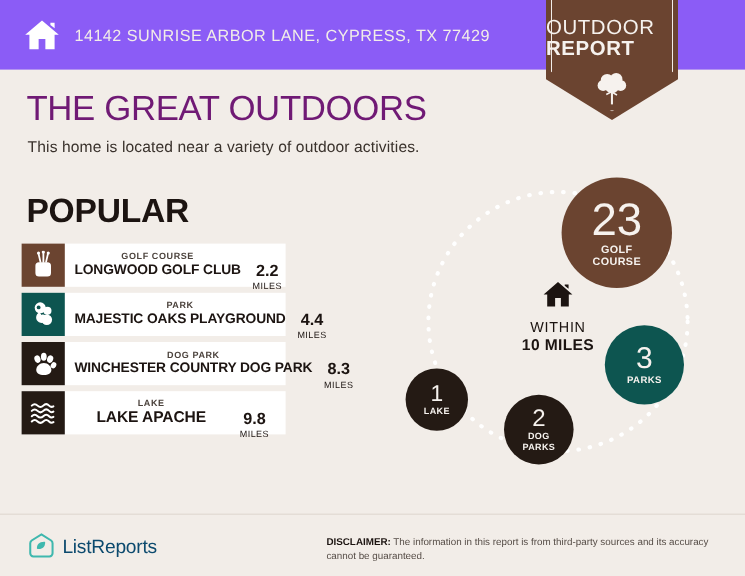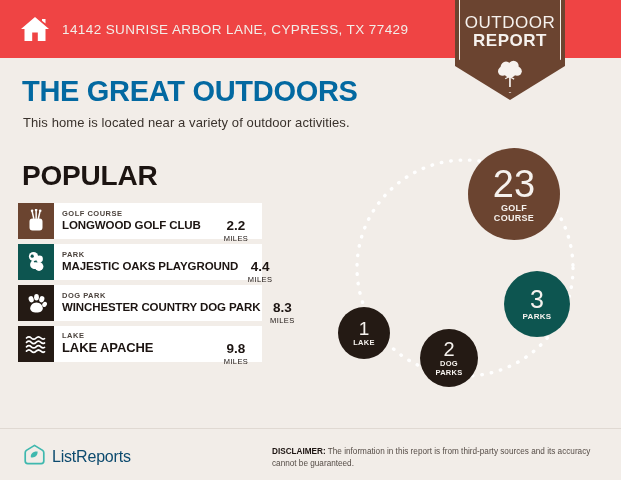--- a/index.html
+++ b/index.html
@@ -8,21 +8,21 @@
     background:#f2ede8;
     font-family:"Liberation Sans", sans-serif;
     color:#1c1411;
     overflow:hidden;
     position:relative;
   }
 
   
   .header {
     position:absolute; left:0; top:0; width:621px; height:58px;
-    background:#ef4444;
+    background:#8b5cf6;
     display:flex; align-items:center;
   }
   .header-home {
     margin-left:18px; width:34px; height:30px;
     display:flex; align-items:center; justify-content:center;
   }
   .header-address {
     margin-left:10px;
     color:#f2ede8;
     font-size:13.5px;
@@ -42,47 +42,47 @@
   .badge-inner {
     position:absolute; left:459px; top:0; width:102px; height:93px;
     border:1.5px solid #f2ede8; border-top:none;
     -webkit-clip-path: polygon(0 0, 100% 0, 100% 64%, 50% 100%, 0 64%);
     clip-path: polygon(0 0, 100% 0, 100% 64%, 50% 100%, 0 64%);
     z-index:6;
     pointer-events:none;
   }
   .badge-text {
     position:absolute; left:455px; top:14px; width:110px;
-    text-align:center; color:#f6f2ee; z-index:7;
+    text-align:left; color:#f6f2ee; z-index:7;
     line-height:1.08;
   }
   .badge-l1 { font-size:17px; letter-spacing:0.5px; font-weight:400; }
   .badge-l2 { font-size:17px; letter-spacing:0.5px; font-weight:700; }
   .badge-tree {
     position:absolute; left:455px; top:58px; width:110px; text-align:center; z-index:7;
   }
 
   
   .title {
     position:absolute; left:22px; top:75px;
-    font-size:29px; font-weight:700; letter-spacing:-0.3px;
-    color:#0369a1;
+    font-size:29px; font-weight:400; letter-spacing:-0.3px;
+    color:#701a75;
   }
   .subtitle {
     position:absolute; left:23px; top:115px;
     font-size:13px; color:#3a322c; letter-spacing:0.1px;
   }
   .popular {
     position:absolute; left:22px; top:160px;
     font-size:28px; font-weight:700; letter-spacing:-0.2px;
     color:#1c1411;
   }
 
   
-  .list { position:absolute; left:18px; top:203px; width:244px; }
+  .list { position:absolute; left:18px; top:203px; width:220px;text-align:center; }
   .row {
     position:relative;
     display:flex; align-items:stretch;
     background:#ffffff;
     height:36px;
     margin-bottom:5px;
   }
   .row-icon {
     width:36px; min-width:36px; height:36px;
     display:flex; align-items:center; justify-content:center;
@@ -275,20 +275,30 @@
   </div>
 
 </div>
 
 <div class="diagram">
 
   <svg class="ring" width="290" height="275">
     <circle cx="145" cy="128" r="108" fill="none" stroke="#ffffff" stroke-width="3.4" stroke-linecap="round" stroke-dasharray="0.5 9"></circle>
   </svg>
 
+  <div class="center">
+    <span>
+      <svg width="26" height="23" viewBox="0 0 26 23">
+        <path d="M13 1 L25 11.5 L22 11.5 L22 21.5 L15.4 21.5 L15.4 14.4 L10.6 14.4 L10.6 21.5 L4 21.5 L4 11.5 L1 11.5 Z" fill="#1c1411"></path>
+        <path d="M18.6 3 L21.8 3 L21.8 6.6 L18.6 4.2 Z" fill="#1c1411"></path>
+      </svg>
+    </span>
+    <div class="center-l1">WITHIN</div>
+    <div class="center-l2">10 MILES</div>
+  </div>
 
   <div class="circle c-golf">
     <span class="c-num">23</span>
     <span class="c-lbl">GOLF</span>
     <span class="c-lbl">COURSE</span>
   </div>
 
   <div class="circle c-parks">
     <span class="c-num">3</span>
     <span class="c-lbl">PARKS</span>

